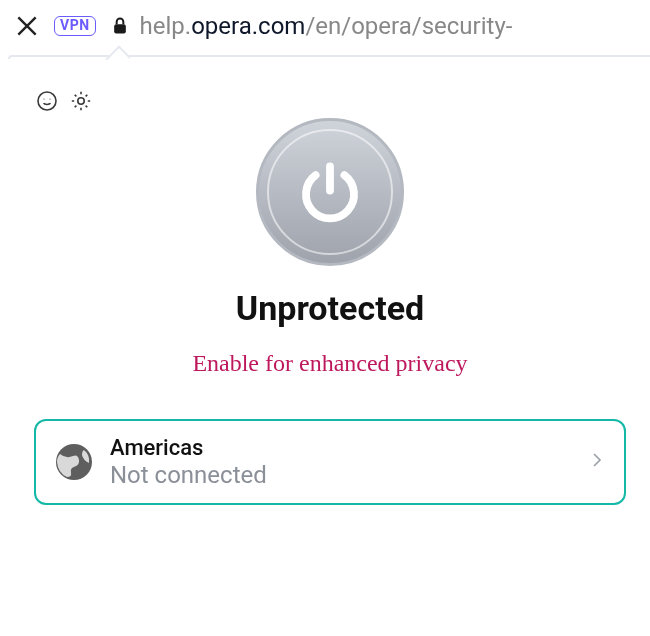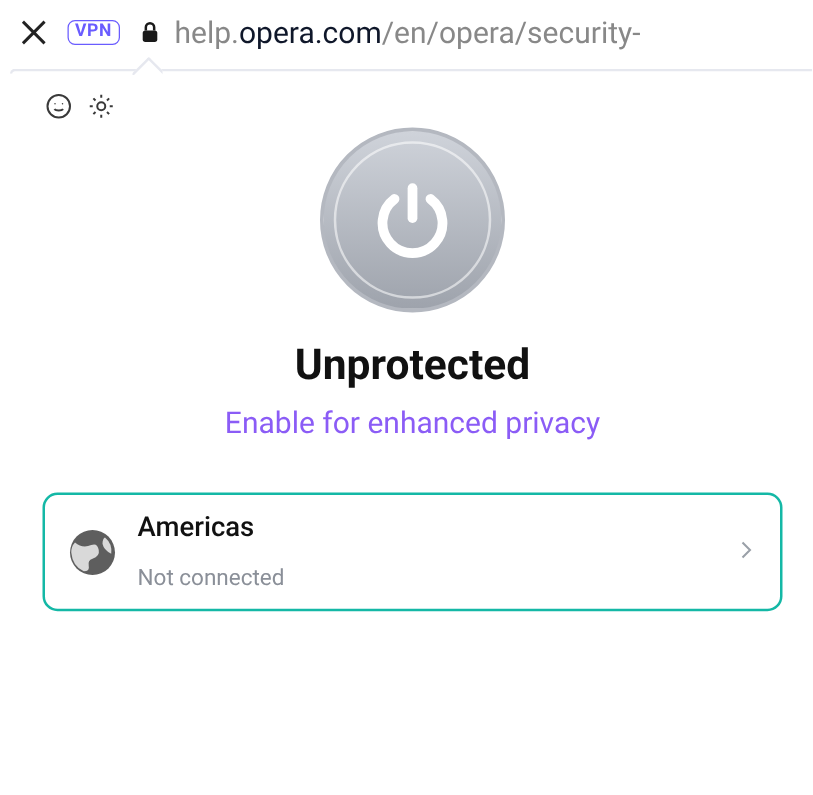--- a/index.html
+++ b/index.html
@@ -61,21 +61,21 @@
       border-left: 2px solid #e6e8ef;
       border-top-left-radius: 10px;
       pointer-events: none;
     }
     .panel {
       position: absolute;
       top: 58px;
       left: 10px;
       right: 0;
       bottom: 0;
-      padding: 14px 24px 16px 24px;
+      padding: 30px 24px 16px 24px;
       background: #fff;
     }
     .arrow {
       position: absolute;
       top: -12px;
       left: 96px;
       width: 24px; height: 14px;
       overflow: hidden;
       pointer-events: none;
     }
@@ -126,42 +126,43 @@
     .status-title {
       text-align: center;
       font-size: 34px;
       font-weight: 700;
       color: #111;
       margin-top: 22px;
     }
     .status-sub {
       text-align: center;
       font-size: 24px;
-      color: #8b5cf6;
-      margin-top: 12px;
+      color: #be185d;
+      margin-top: 22px;
       font-weight: 400;
+      font-family: Liberation Serif, serif;
     }
     .region-card {
       margin-top: 42px;
       border: 2px solid #14b8a6;
       border-radius: 12px;
       padding: 14px 18px;
       display: flex;
       align-items: center;
       gap: 16px;
       cursor: pointer;
     }
     .globe {
       width: 40px; height: 40px; flex-shrink: 0;
       border-radius: 50%;
       display: flex; align-items: center; justify-content: center;
     }
     .region-text { flex: 1; }
     .region-name { font-size: 22px; color: #111; font-weight: 500; line-height: 1.2; }
-    .region-status { font-size: 18px; color: #8a8f98; margin-top: 16px; }
+    .region-status { font-size: 24px; color: #8a8f98; margin-top: 0px; }
     .chevron { color: #9aa0a8; }
     .chevron svg { width: 18px; height: 18px; stroke: #9aa0a8; stroke-width: 2.2; fill: none; }
   </style>
 </head>
 <body>
 
 <div class="topbar">
   <div class="close-x">
     <svg viewBox="0 0 24 24">
       <line x1="4" y1="4" x2="20" y2="20"></line>

